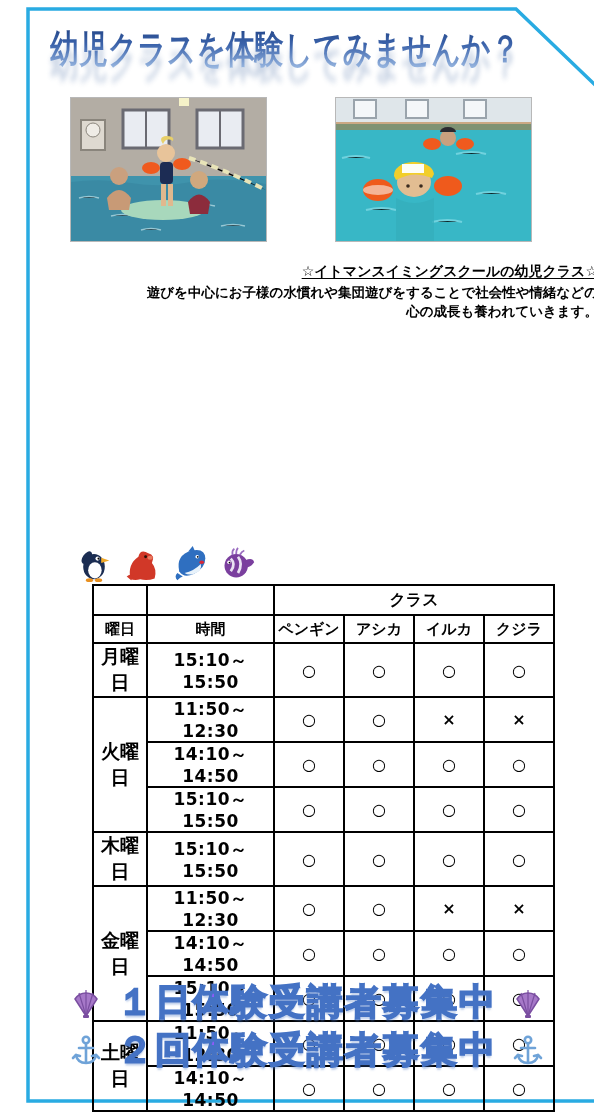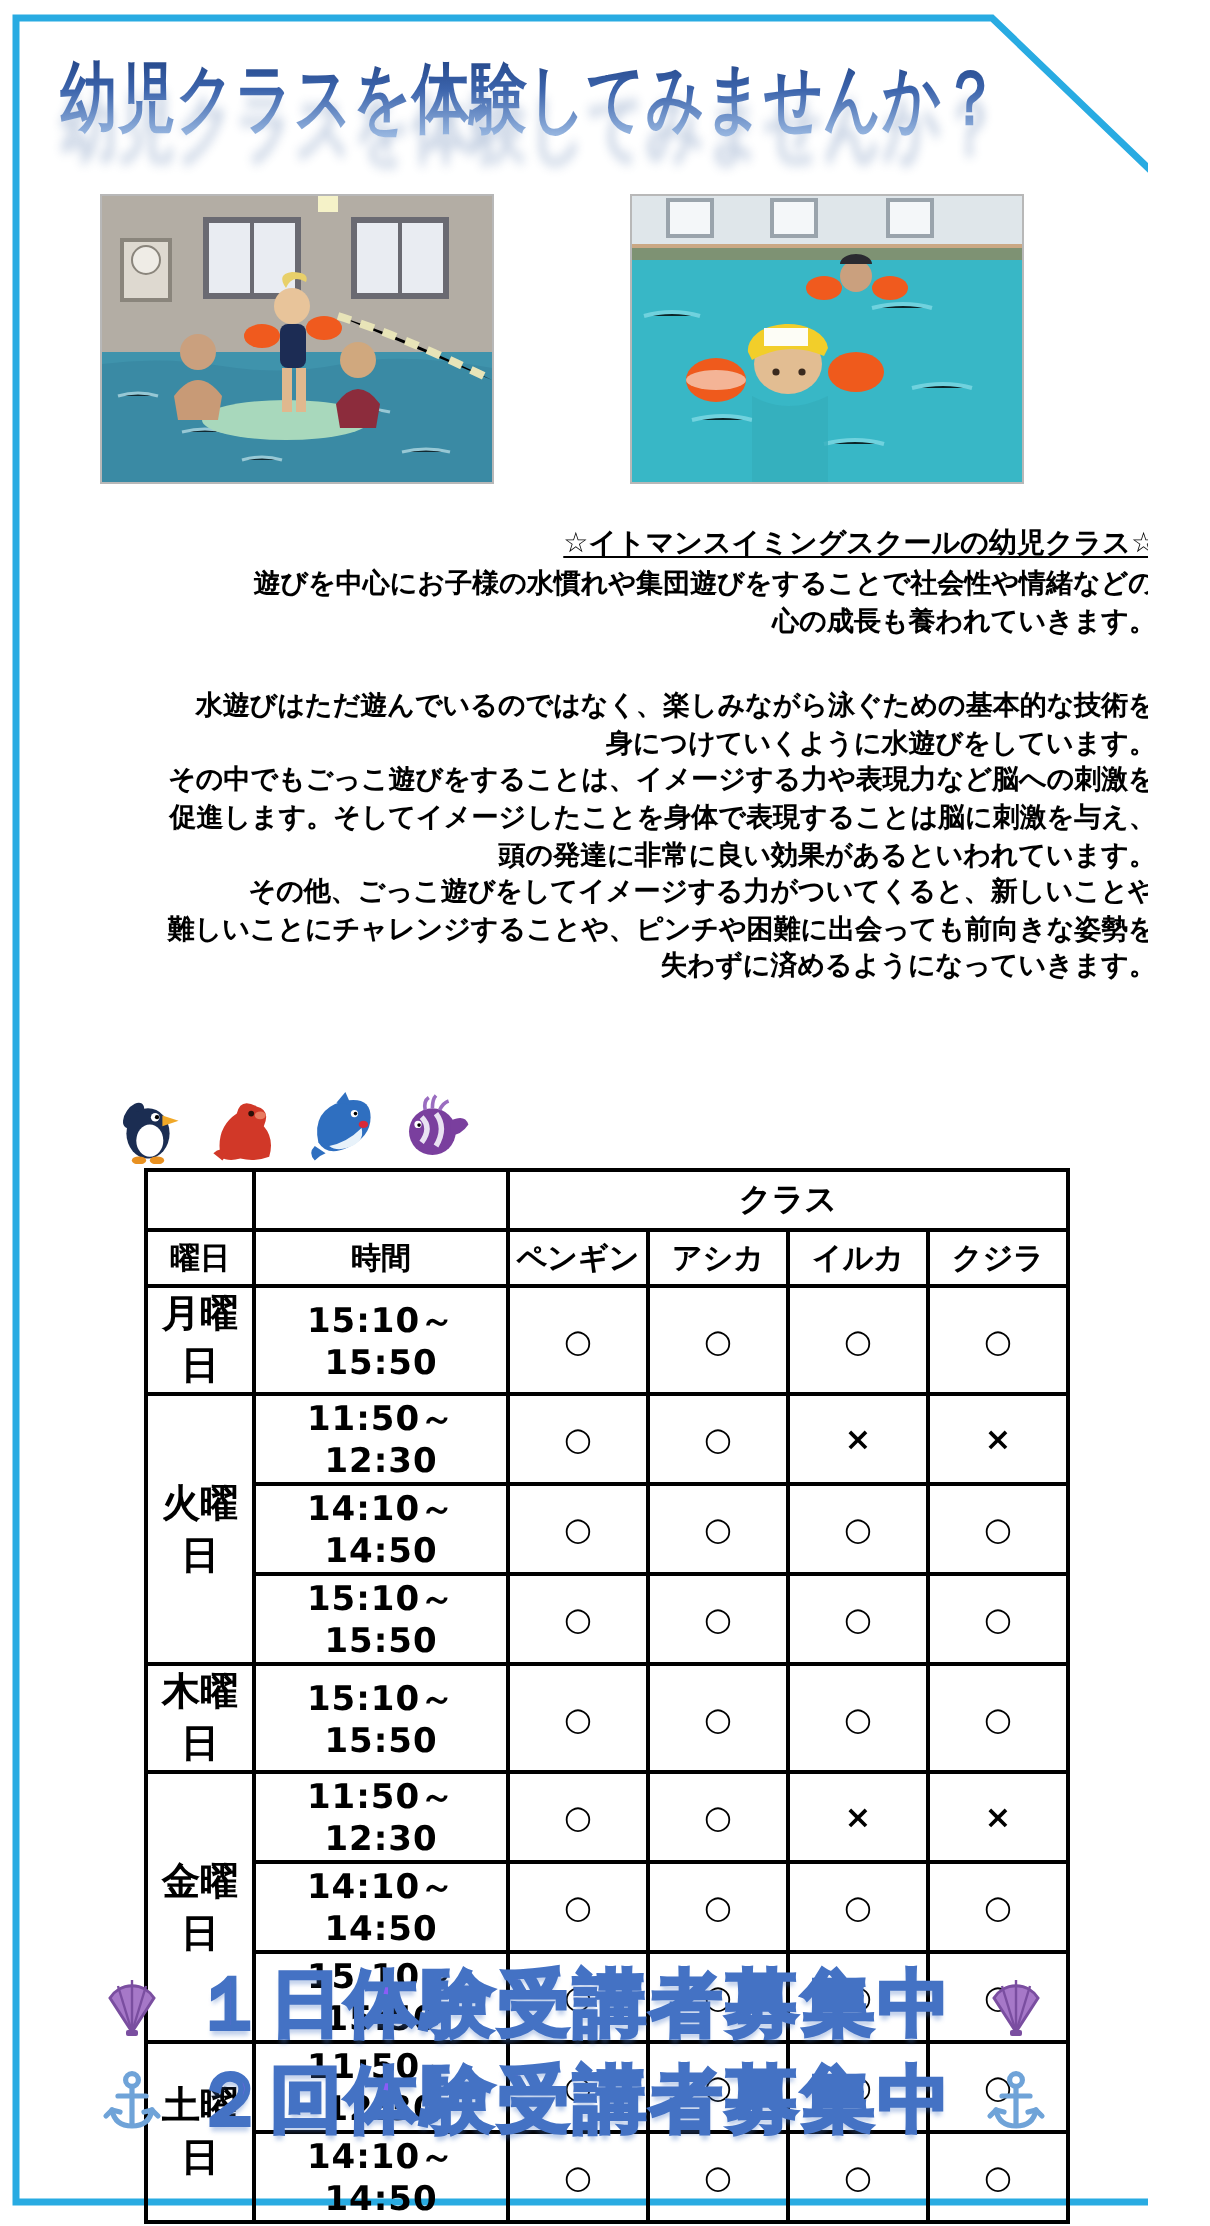--- a/index.html
+++ b/index.html
@@ -1,18 +1,18 @@
 <!DOCTYPE html>
 <html><head>
 <meta charset="utf-8">
 <style>
   html,body{margin:0;padding:0;background:#fff;}
   .page{
     position:relative;width:574px;height:1113px;background:#fff;overflow:hidden;
-    font-family:"DejaVu Sans",sans-serif;color:#000;
+    font-family:"DejaVu Sans",sans-serif;color:#000;margin-left:20px;
   }
   .frame{position:absolute;left:0;top:0;pointer-events:none;}
   .title{
     position:absolute;left:30px;top:24px;white-space:nowrap;
     font-size:38px;font-weight:bold;letter-spacing:0;
     transform:scale(0.76,1);transform-origin:left top;
     background:linear-gradient(180deg,#1e3f7f 0%,#3b63ab 40%,#a9c6ea 95%);
     -webkit-background-clip:text;background-clip:text;color:transparent;
     filter:drop-shadow(0 15px 3px rgba(125,150,190,0.45));
   }
@@ -130,28 +130,20 @@
     <path d="M60 100 q18 10 38 0 l0 43 l-38 0 Z" fill="#35aebc" opacity="0.8"></path>
   </svg>
 
   <div class="section" style="top:263px;">
     <div class="sec-heading">☆イトマンスイミングスクールの幼児クラス☆</div>
     <div class="sec-body">遊びを中心にお子様の水慣れや集団遊びをすることで社会性や情緒などの
 心の成長も養われていきます。</div>
   </div>
 
   <div class="section" style="top:344px;">
-    <div class="sec-body">水遊びはただ遊んでいるのではなく、楽しみながら泳ぐための基本的な技術を
-身につけていくように水遊びをしています。
-その中でもごっこ遊びをすることは、イメージする力や表現力など脳への刺激を
-促進します。そしてイメージしたことを身体で表現することは脳に刺激を与え、
-頭の発達に非常に良い効果があるといわれています。
-その他、ごっこ遊びをしてイメージする力がついてくると、新しいことや
-難しいことにチャレンジすることや、ピンチや困難に出会っても前向きな姿勢を
-失わずに済めるようになっていきます。</div>
   </div>
 
   <div class="class-line">
     <span class="animal-icons">
       <svg width="36" height="36" viewBox="0 0 40 40">
         <ellipse cx="12" cy="13" rx="4.5" ry="8" fill="#1b2d52" transform="rotate(35 12 13)"></ellipse>
         <ellipse cx="20" cy="23" rx="12" ry="14" fill="#1b2d52"></ellipse>
         <ellipse cx="21" cy="27" rx="7.5" ry="9" fill="#ffffff"></ellipse>
         <circle cx="24" cy="14" r="2.4" fill="#fff"></circle>
           <circle cx="25" cy="14" r="1.2" fill="#000"></circle>

